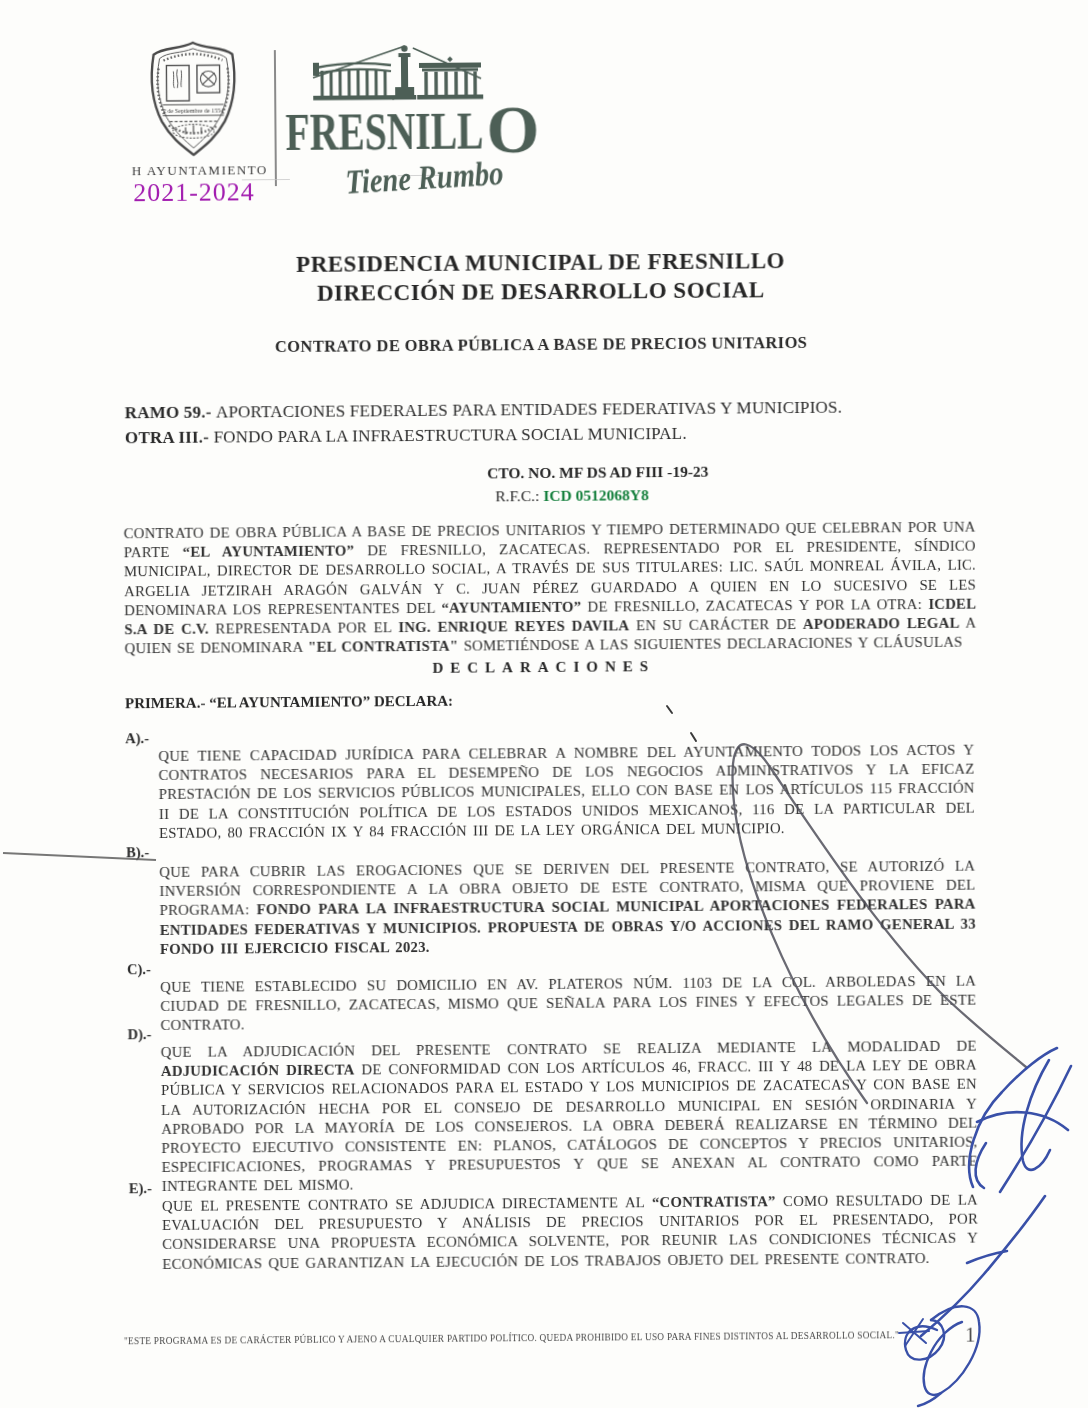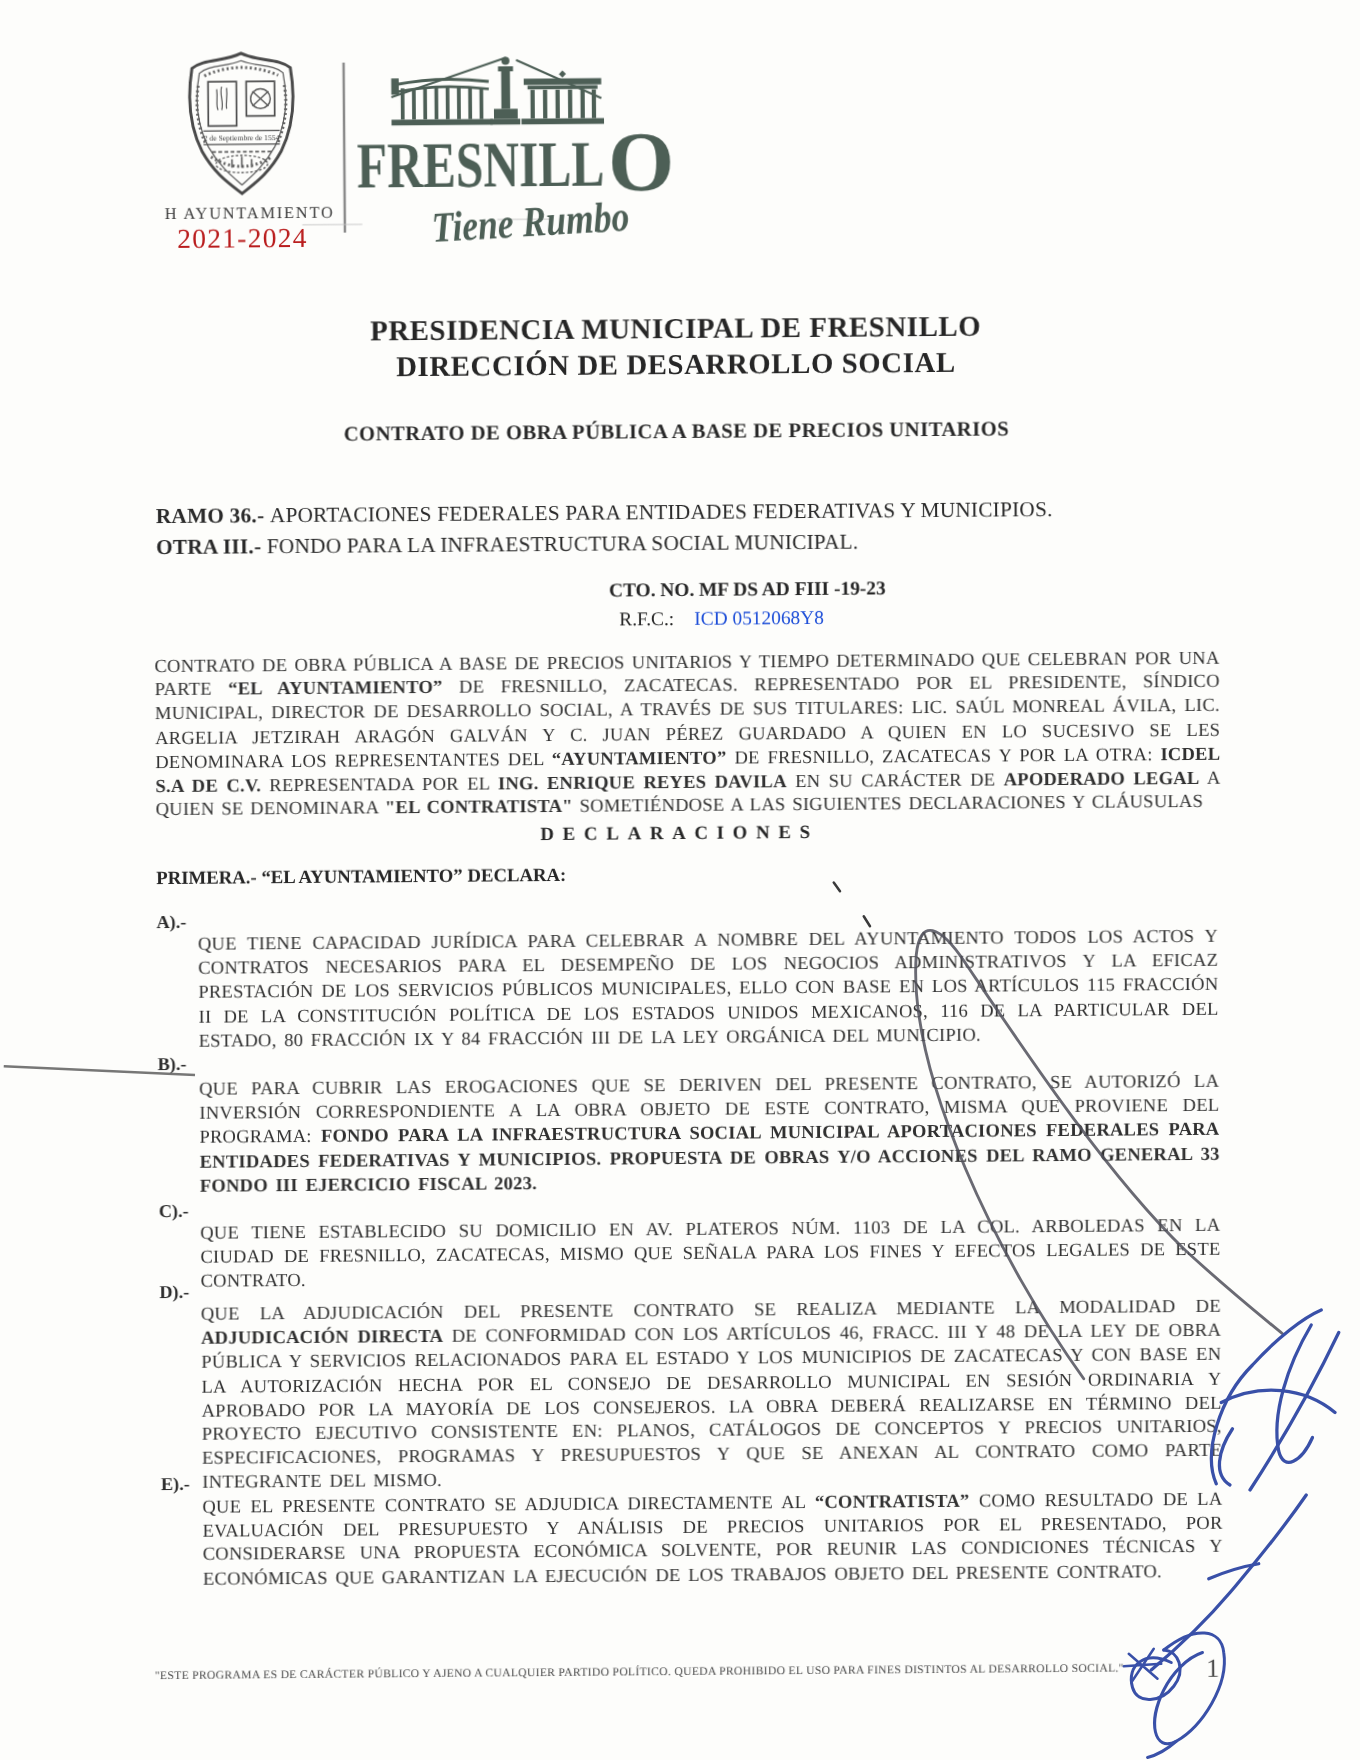--- a/index.html
+++ b/index.html
@@ -7,34 +7,34 @@
     position:relative;width:1088px;height:1408px;margin:0 auto;
     background:#fdfdfb;overflow:hidden;
     font-family:"Liberation Serif",serif;color:#2e2e2e;
   }
   .tilt{position:absolute;inset:0;transform:rotate(-0.45deg);transform-origin:50% 50%;filter:blur(0.22px);}
   .b{font-weight:bold;}
   
   .seal{position:absolute;left:136px;top:36px;width:124px;text-align:center;}
   .seal svg{display:block;margin:0 auto;}
   .seal-org{font-size:13px;letter-spacing:1.5px;color:#3c3c3c;margin-top:2px;white-space:nowrap;}
-  .seal-term{font-size:22px;color:#b91c1c;letter-spacing:1px;margin-top:-1px;}
+  .seal-term{font-size:26px;color:#a21caf;letter-spacing:1px;margin-top:-1px;}
   .hdr-divider{position:absolute;left:279px;top:48px;width:2px;height:136px;background:#8a8a8a;}
   .brand{position:absolute;left:288px;top:38px;width:268px;height:160px;}
   .faint-dash{position:absolute;height:1px;background:#c3c3c3;opacity:.7;}
   
   .title1{position:absolute;left:0;top:250px;width:100%;text-align:center;font-size:23px;font-weight:bold;letter-spacing:.5px;color:#262626;}
   .title2{position:absolute;left:0;top:279px;width:100%;text-align:center;font-size:23px;font-weight:bold;letter-spacing:.5px;color:#262626;}
   .subtitle{position:absolute;left:0;top:335px;width:100%;text-align:center;font-size:16.5px;font-weight:bold;letter-spacing:.4px;color:#2a2a2a;}
   
   .program{position:absolute;left:127px;top:397px;width:845px;font-size:17px;line-height:25px;color:#2a2a2a;letter-spacing:.2px;}
   
   .ctoline{position:absolute;left:489px;top:464px;font-size:15.5px;font-weight:bold;color:#262626;}
   .rfcline{position:absolute;left:497px;top:487px;font-size:15.5px;color:#262626;}
-  .rfc-value{font-weight:normal;color:#1d4ed8;margin-left:16px;}
+  .rfc-value{font-weight:bold;color:#15803d;margin-left:4px;}
   
   .para{position:absolute;text-align:justify;font-size:14.8px;line-height:19.2px;word-spacing:1.6px;letter-spacing:.2px;color:#303030;}
   .opening{left:125px;top:521px;width:852px;}
   .decl-head{position:absolute;left:0;top:659px;width:100%;text-align:center;font-size:15px;font-weight:bold;letter-spacing:7px;color:#262626;}
   .primera{position:absolute;left:125px;top:692px;font-size:15px;font-weight:bold;color:#262626;}
   .sec-label{position:absolute;left:125px;font-size:14.5px;font-weight:bold;color:#2b2b2b;}
   .sec-para{left:158px;width:816px;word-spacing:2.2px;}
   
   .footer{position:absolute;left:119px;top:1333px;width:742px;font-size:9.3px;letter-spacing:.25px;color:#4a4a4a;white-space:nowrap;}
   .pagenum{position:absolute;left:960px;top:1326px;font-size:21px;color:#4c4c4c;}
@@ -100,21 +100,21 @@
         <text x="203" y="114" font-size="68" font-weight="bold">O</text>
         <text x="62" y="150" font-size="34" font-style="italic" font-weight="bold" textLength="158" lengthAdjust="spacingAndGlyphs" transform="rotate(-3 140 148)">Tiene Rumbo</text>
       </svg>
     </div>
 
     <div class="title1">PRESIDENCIA MUNICIPAL DE FRESNILLO</div>
     <div class="title2">DIRECCIÓN DE DESARROLLO SOCIAL</div>
     <div class="subtitle">CONTRATO DE OBRA PÚBLICA A BASE DE PRECIOS UNITARIOS</div>
 
     <div class="program">
-      <div><span class="b">RAMO 36.- </span><span>APORTACIONES FEDERALES PARA ENTIDADES FEDERATIVAS Y MUNICIPIOS.</span></div>
+      <div><span class="b">RAMO 59.- </span><span>APORTACIONES FEDERALES PARA ENTIDADES FEDERATIVAS Y MUNICIPIOS.</span></div>
       <div><span class="b">OTRA III.- </span><span>FONDO PARA LA INFRAESTRUCTURA SOCIAL MUNICIPAL.</span></div>
     </div>
 
     <div class="ctoline">CTO. NO. MF DS AD FIII -19-23</div>
     <div class="rfcline"><span>R.F.C.:</span><span class="rfc-value">ICD 0512068Y8</span></div>
 
     <div class="para opening"><span>CONTRATO DE OBRA PÚBLICA A BASE DE PRECIOS UNITARIOS Y TIEMPO DETERMINADO QUE CELEBRAN POR UNA PARTE </span><span class="b">“EL AYUNTAMIENTO”</span><span> DE FRESNILLO, ZACATECAS. REPRESENTADO POR EL PRESIDENTE, SÍNDICO MUNICIPAL, DIRECTOR DE DESARROLLO SOCIAL, A TRAVÉS DE SUS TITULARES: LIC. SAÚL MONREAL ÁVILA, LIC. ARGELIA JETZIRAH ARAGÓN GALVÁN Y C. JUAN PÉREZ GUARDADO A QUIEN EN LO SUCESIVO SE LES DENOMINARA LOS REPRESENTANTES DEL </span><span class="b">“AYUNTAMIENTO”</span><span> DE FRESNILLO, ZACATECAS Y POR LA OTRA: </span><span class="b">ICDEL S.A DE C.V.</span><span> REPRESENTADA POR EL </span><span class="b">ING. ENRIQUE REYES DAVILA</span><span> EN SU CARÁCTER DE </span><span class="b">APODERADO LEGAL</span><span> A QUIEN SE DENOMINARA </span><span class="b">"EL CONTRATISTA"</span><span> SOMETIÉNDOSE A LAS SIGUIENTES DECLARACIONES Y CLÁUSULAS</span></div>
 
     <div class="decl-head">DECLARACIONES</div>
     <div class="primera">PRIMERA.- “EL AYUNTAMIENTO” DECLARA:</div>

